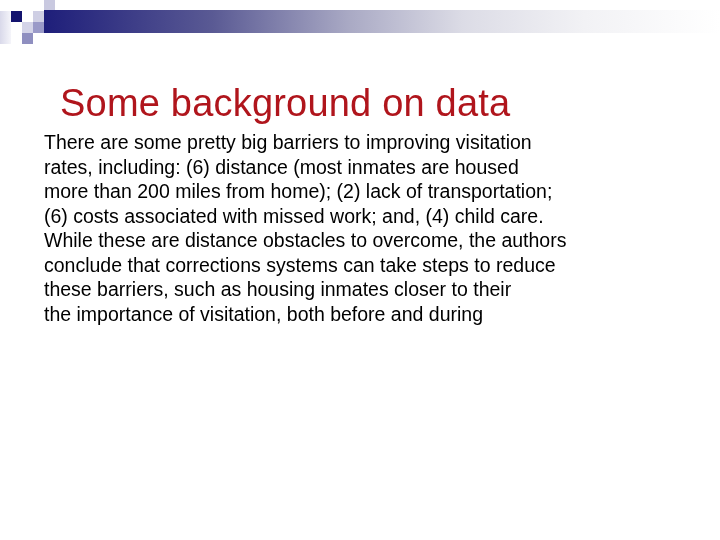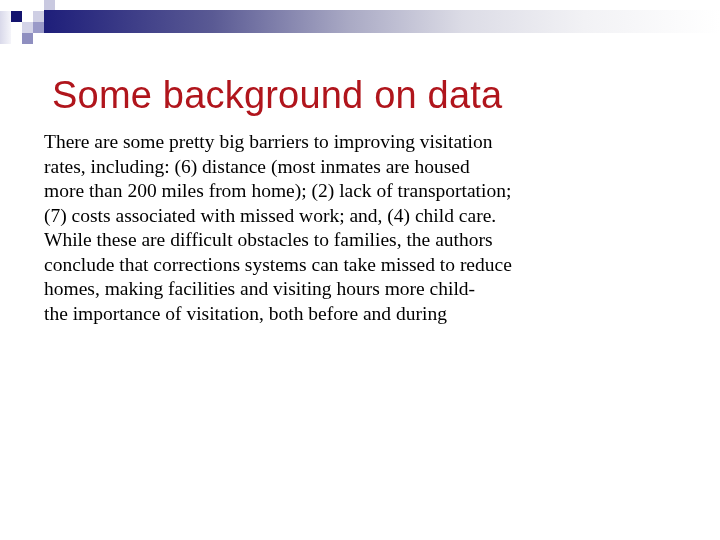--- a/index.html
+++ b/index.html
@@ -6,26 +6,26 @@
   body {
     width: 720px; height: 540px; background: #ffffff; position: relative; overflow: hidden;
     font-family: "Liberation Sans", sans-serif;
   }
   .sq { position: absolute; width: 11px; height: 11px; }
   .bar {
     position: absolute; left: 44px; top: 10px; width: 676px; height: 23px;
     background: linear-gradient(to right, #1e1e7a 0%, #5a5a94 25%, #a9a9c4 45%, #dcdce6 62%, #f2f2f5 80%, #ffffff 100%);
   }
   .title {
-    position: absolute; left: 44px; top: 66px; margin: 8px;
+    position: absolute; left: 44px; top: 66px; margin: 16px;
     font-size: 38px; font-weight: normal; color: #b0151c; letter-spacing: 0.2px;
   }
   .body-text {
     position: absolute; left: 44px; top: 130px; width: 650px; margin: 0;
-    font-size: 19.5px; line-height: 24.5px; color: #000000; font-family: Liberation Serif, serif;
+    font-size: 19.5px; line-height: 24.5px; color: #000000;
   }
   .body-text span { display: block; white-space: nowrap; }
 </style>
 </head>
 <body>
 
 <div>
   <div class="sq" style="left:44px;top:0;background:#c9c9e0;"></div>
   <div class="sq" style="left:0;top:11px;width:11px;height:33px;background:linear-gradient(to right,#d9d9ea,#f5f5fa);"></div>
   <div class="sq" style="left:11px;top:11px;background:#13136e;"></div>
@@ -35,18 +35,18 @@
   <div class="sq" style="left:22px;top:33px;background:#8f8fc0;"></div>
   <div class="bar"></div>
 </div>
 
 <h1 class="title">Some background on data</h1>
 
 <div class="body-text">
   <span>There are some pretty big barriers to improving visitation</span>
   <span>rates, including: (6) distance (most inmates are housed</span>
   <span>more than 200 miles from home); (2) lack of transportation;</span>
-  <span>(7) costs associated with missed work; and, (4) child care.</span>
-  <span>While these are difficult obstacles to families, the authors</span>
-  <span>conclude that corrections systems can take missed to reduce</span>
-  <span>homes, making facilities and visiting hours more child-</span>
+  <span>(6) costs associated with missed work; and, (4) child care.</span>
+  <span>While these are distance obstacles to overcome, the authors</span>
+  <span>conclude that corrections systems can take steps to reduce</span>
+  <span>these barriers, such as housing inmates closer to their</span>
   <span>the importance of visitation, both before and during</span>
 </div>
 
 </body></html>

